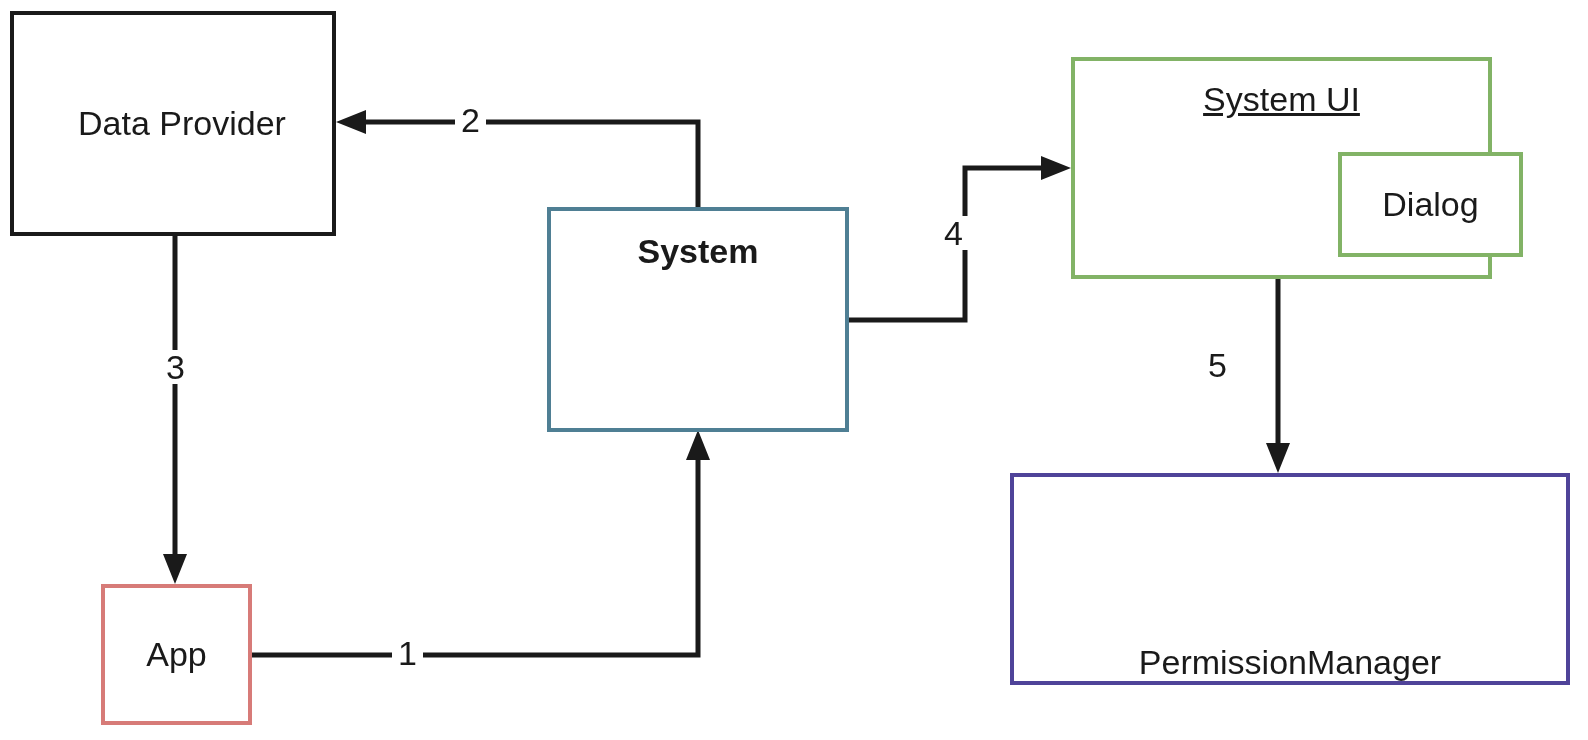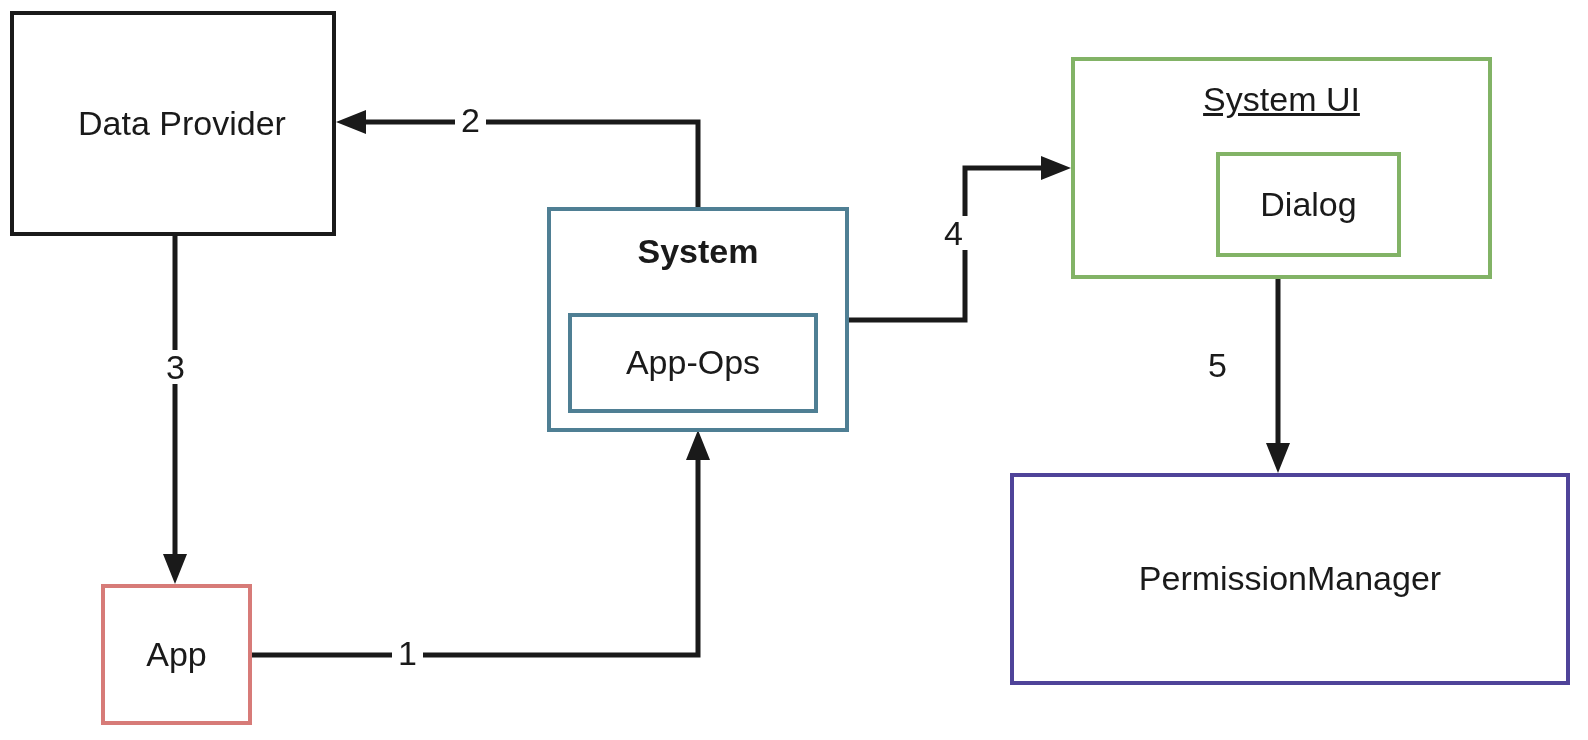--- a/index.html
+++ b/index.html
@@ -59,29 +59,29 @@
   }
   
   #node-system-ui {
     left: 1071px; top: 57px; width: 421px; height: 222px;
     border: 4px solid #82b366;
     align-items: flex-start;
   }
   #node-system-ui > .node-label { padding-top: 20px; text-decoration: underline; }
   
   #node-dialog {
-    left: 1216px; top: 152px; width: 185px; height: 105px;
+    left: 1338px; top: 152px; width: 185px; height: 105px;
     border: 4px solid #82b366;
     align-items: center;
   }
   
   #node-permission-manager {
     left: 1010px; top: 473px; width: 560px; height: 212px;
     border: 4px solid #4f4399;
-    align-items: center;
+    align-items: flex-end;
   }
 
   
   #edges {
     position: absolute;
     left: 0; top: 0;
     width: 1588px;
     height: 740px;
     pointer-events: none;
   }
@@ -148,23 +148,20 @@
   </div>
 
   <div class="node" id="node-app">
     <span class="node-label">App</span>
   </div>
 
   <div class="node" id="node-system">
     <span class="node-label">System</span>
   </div>
 
-  <div class="node" id="node-app-ops">
-    <span class="node-label">App-Ops</span>
-  </div>
 
   <div class="node" id="node-system-ui">
     <span class="node-label">System UI</span>
   </div>
 
   <div class="node" id="node-dialog">
     <span class="node-label">Dialog</span>
   </div>
 
   <div class="node" id="node-permission-manager">

